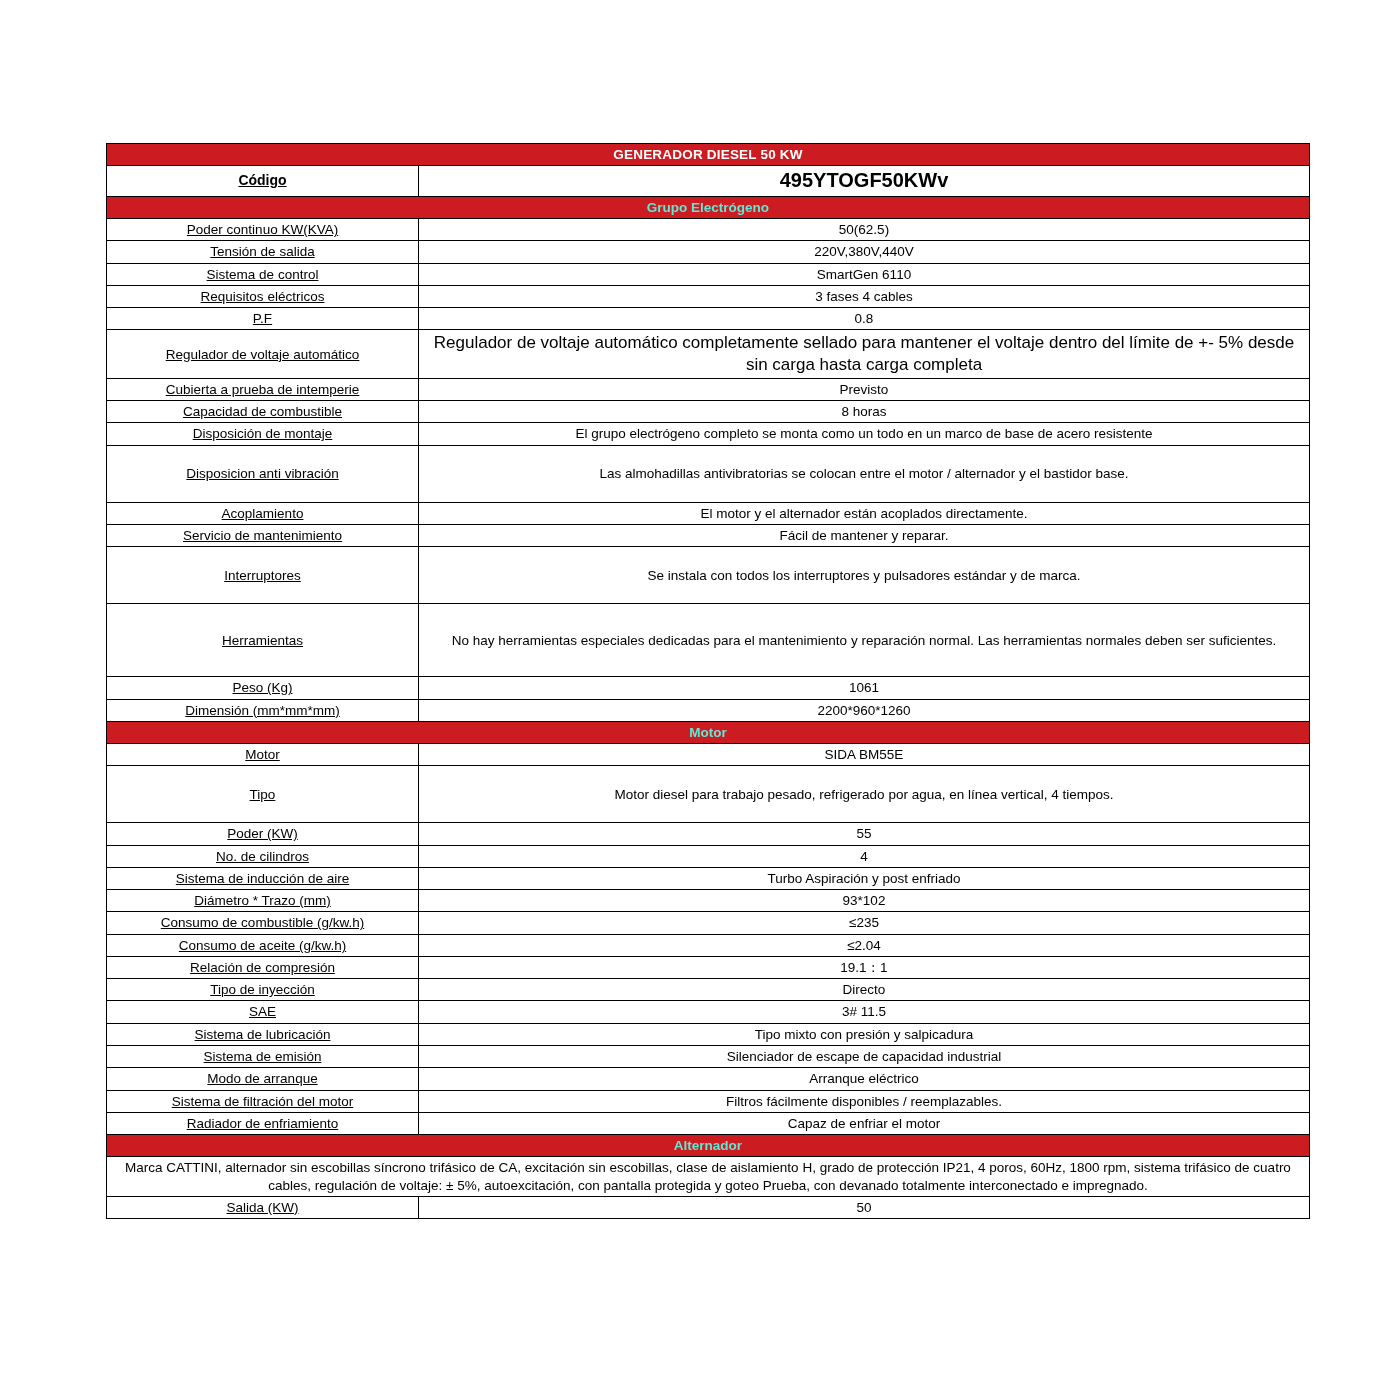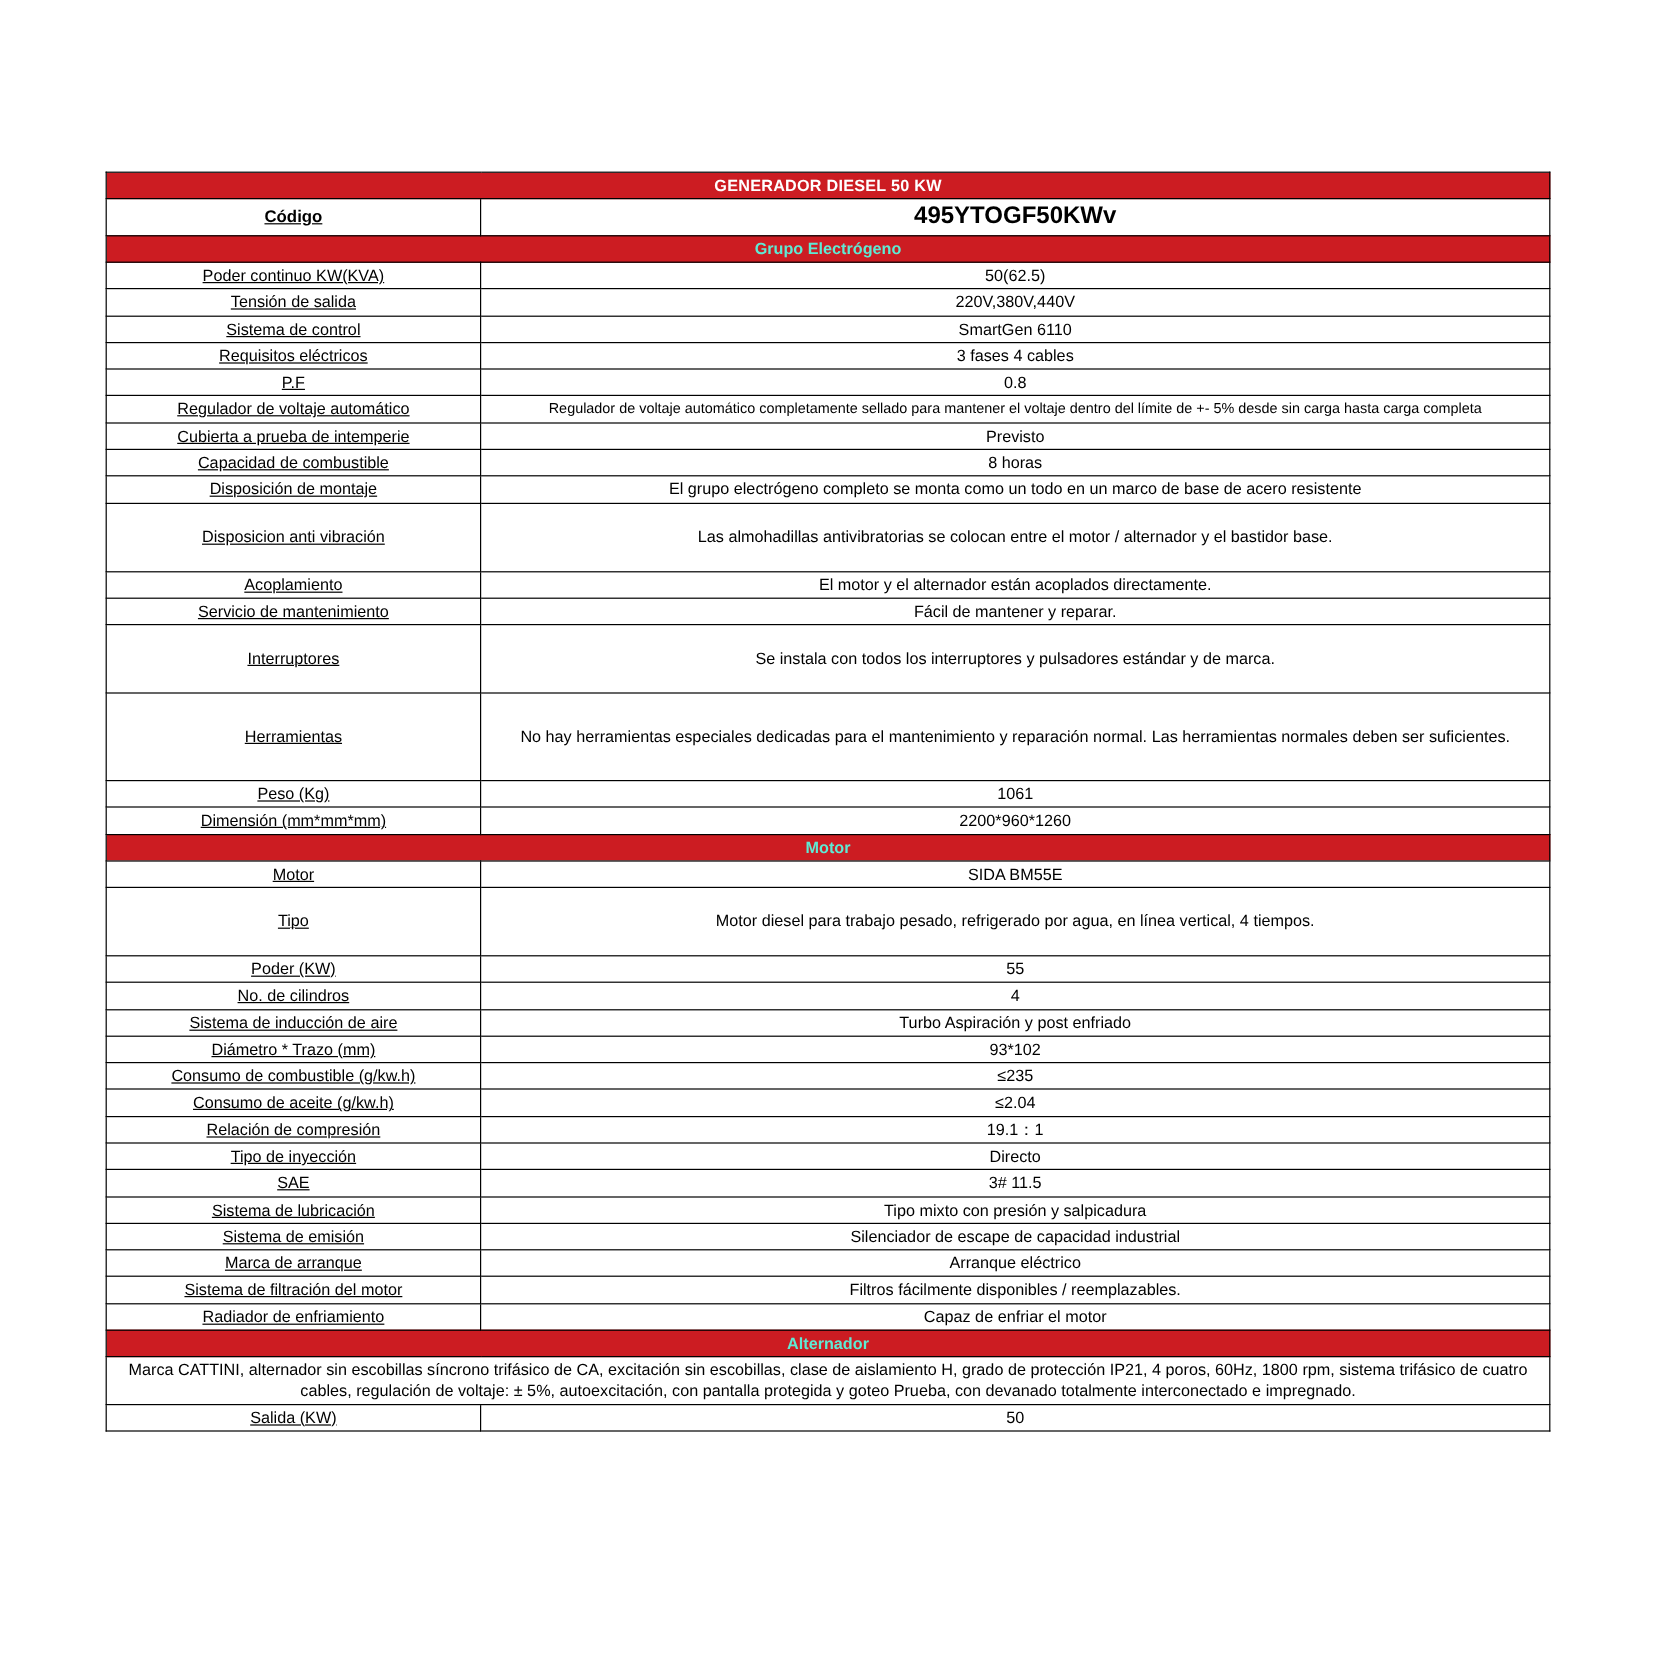--- a/index.html
+++ b/index.html
@@ -9,21 +9,21 @@
   }
   body {
     width: 1400px;
     height: 1400px;
     font-family: "Liberation Sans", sans-serif;
     color: #000000;
     overflow: hidden;
   }
   .sheet {
     position: absolute;
-    left: 88px;
+    left: 106px;
     top: 143px;
     width: 1204px;
   }
   table.spec {
     border-collapse: collapse;
     width: 100%;
     table-layout: fixed;
     border: 1.5px solid #000;
   }
   table.spec td {
@@ -62,21 +62,21 @@
     font-size: 20px;
   }
   td.lbl {
     text-align: center;
     text-decoration: underline;
   }
   td.val {
     text-align: center;
   }
   td.val.small {
-    font-size: 12px;
+    font-size: 17px;
   }
   td.tall {
     height: 52px;
     margin-top: 44px;
   }
   td.taller {
     height: 68px;
   }
   .alt-desc td {
     text-align: center;
@@ -218,21 +218,21 @@
         </tr>
         <tr>
           <td class="lbl">Sistema de lubricación</td>
           <td class="val">Tipo mixto con presión y salpicadura</td>
         </tr>
         <tr>
           <td class="lbl">Sistema de emisión</td>
           <td class="val">Silenciador de escape de capacidad industrial</td>
         </tr>
         <tr>
-          <td class="lbl">Marca de arranque</td>
+          <td class="lbl">Modo de arranque</td>
           <td class="val">Arranque eléctrico</td>
         </tr>
         <tr>
           <td class="lbl">Sistema de filtración del motor</td>
           <td class="val">Filtros fácilmente disponibles / reemplazables.</td>
         </tr>
         <tr>
           <td class="lbl">Radiador de enfriamiento</td>
           <td class="val">Capaz de enfriar el motor</td>
         </tr>

